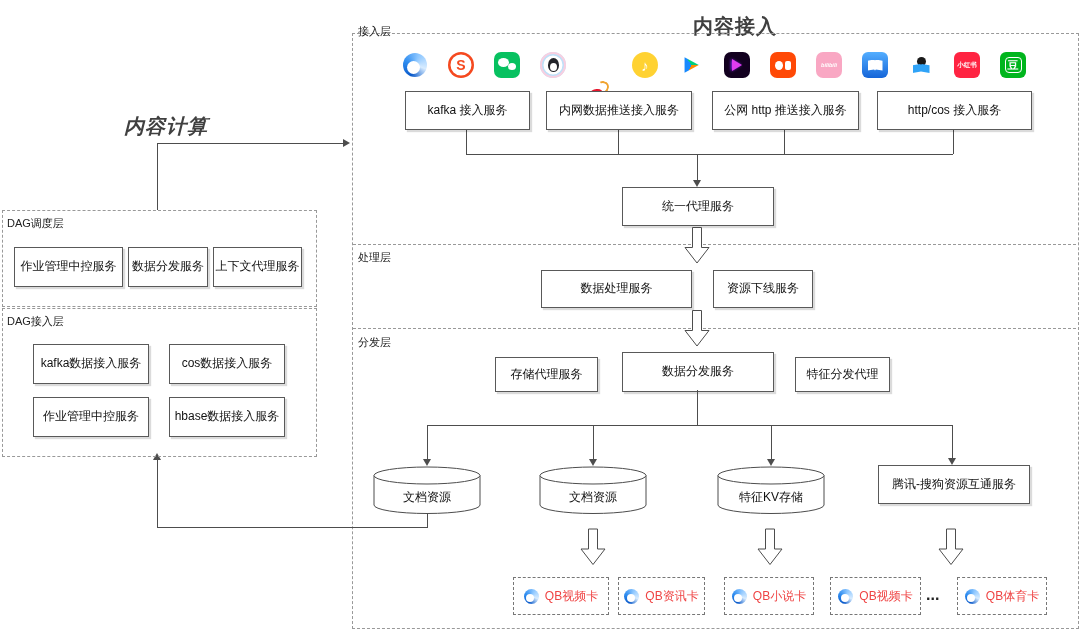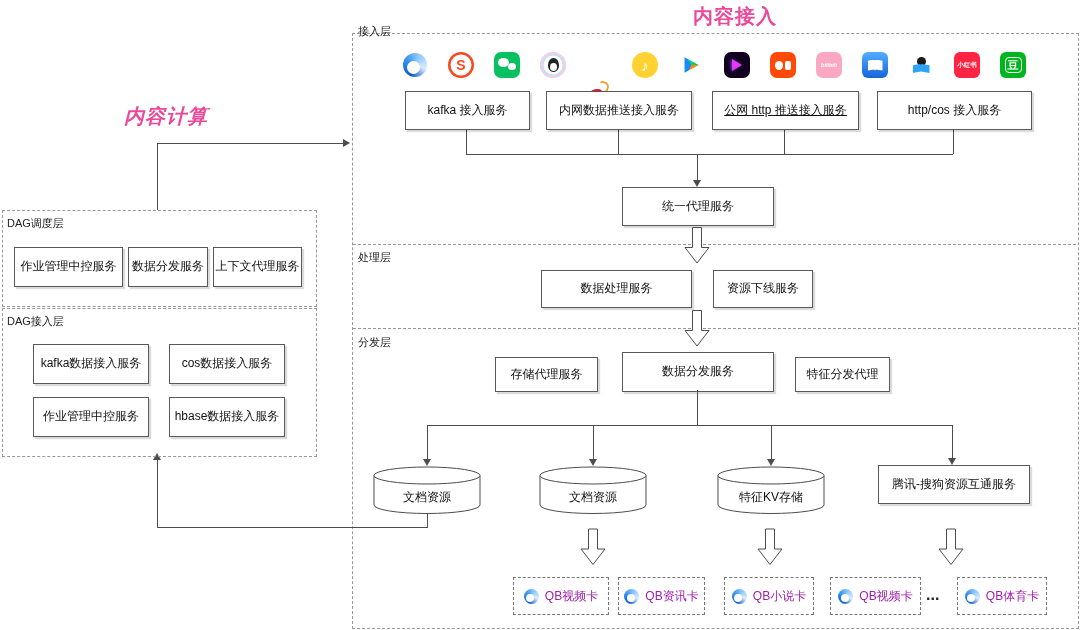--- a/index.html
+++ b/index.html
@@ -1,30 +1,30 @@
 <!DOCTYPE html>
 <html><head>
 <meta charset="utf-8">
 <style>
   html,body{margin:0;padding:0;background:#fff;}
   body{font-family:"Liberation Sans","DejaVu Sans",sans-serif;color:#111;}
   #canvas{position:relative;width:1080px;height:630px;background:#fff;overflow:hidden;}
   .abs{position:absolute;}
-  .title{position:absolute;font-size:20px;font-weight:700;color:#ec4899;letter-spacing:1px;}
+  .title{position:absolute;font-size:20px;font-weight:700;color:#404040;letter-spacing:1px;margin-top:10px;}
   .box{position:absolute;background:#fff;border:1px solid #595959;box-shadow:2px 2px 1px rgba(0,0,0,.14);
        display:flex;align-items:center;justify-content:center;font-size:12px;color:#111;text-align:center;line-height:1.1;}
   .dashbox{position:absolute;border:1px dashed #999;}
   .lbl{position:absolute;font-size:11px;color:#222;}
   .vl{position:absolute;width:1px;background:#4d4d4d;}
   .hl{position:absolute;height:1px;background:#4d4d4d;}
   .ah-d{position:absolute;width:0;height:0;border-left:4px solid transparent;border-right:4px solid transparent;border-top:7px solid #4d4d4d;}
   .ah-u{position:absolute;width:0;height:0;border-left:4px solid transparent;border-right:4px solid transparent;border-bottom:7px solid #4d4d4d;}
   .ah-r{position:absolute;width:0;height:0;border-top:4px solid transparent;border-bottom:4px solid transparent;border-left:7px solid #4d4d4d;}
   .store-lbl{position:absolute;text-align:center;font-size:12px;color:#111;}
-  .card{position:absolute;border:1px dashed #777;background:#fff;display:flex;align-items:center;justify-content:center;gap:6px;font-size:12px;color:#a21caf;}
+  .card{position:absolute;border:1px dashed #777;background:#fff;display:flex;align-items:center;justify-content:center;gap:6px;font-size:12px;color:#ef4444;}
   .dots{position:absolute;font-size:16px;font-weight:700;color:#222;}
   
   .ai{position:absolute;width:26px;height:26px;top:52px;display:flex;align-items:center;justify-content:center;overflow:hidden;}
   .swirl{position:relative;border-radius:50%;background:conic-gradient(from 200deg,#0a59c9,#2f8df0,#8cc6ff,#d8ecff,#0a59c9);}
   .swirl.lg{width:24px;height:24px;}
   .swirl.lg::after{content:"";position:absolute;left:4px;top:8px;width:13px;height:13px;background:#fff;border-radius:50%;}
   .swirl.sm{width:15px;height:15px;flex:0 0 15px;}
   .swirl.sm::after{content:"";position:absolute;left:2.5px;top:5px;width:8px;height:8px;background:#fff;border-radius:50%;}
   .i-qqb{background:#fff;border-radius:50%;}
   .i-sogou{background:#fff;border-radius:50%;box-shadow:inset 0 0 0 2.5px #F5491F;color:#F5491F;font-weight:700;font-size:14px;}
@@ -118,21 +118,21 @@
   <div class="vl" style="left:466px;top:128px;height:26px;"></div>
   <div class="vl" style="left:618px;top:128px;height:26px;"></div>
   <div class="vl" style="left:784px;top:128px;height:26px;"></div>
   <div class="vl" style="left:953px;top:128px;height:26px;"></div>
   <div class="hl" style="left:466px;top:154px;width:487px;"></div>
   <div class="vl" style="left:697px;top:154px;height:26px;"></div>
   <div class="ah-d" style="left:693px;top:180px;"></div>
 
   <div class="box" style="left:405px;top:91px;width:123px;height:37px;">kafka 接入服务</div>
   <div class="box" style="left:546px;top:91px;width:144px;height:37px;">内网数据推送接入服务</div>
-  <div class="box" style="left:712px;top:91px;width:145px;height:37px;text-decoration:underline;">公网 http 推送接入服务</div>
+  <div class="box" style="left:712px;top:91px;width:145px;height:37px;">公网 http 推送接入服务</div>
   <div class="box" style="left:877px;top:91px;width:153px;height:37px;">http/cos 接入服务</div>
   <div class="box" style="left:622px;top:187px;width:150px;height:37px;">统一代理服务</div>
 
   <svg class="abs" style="left:684px;top:227px;" width="26" height="37" viewBox="0 0 26 37">
       <polygon points="8.5,0.5 17.5,0.5 17.5,20.5 25,20.5 13,36 1,20.5 8.5,20.5" fill="#fff" stroke="#4d4d4d"></polygon>
     </svg>
   <svg class="abs" style="left:684px;top:310px;" width="26" height="37" viewBox="0 0 26 37">
       <polygon points="8.5,0.5 17.5,0.5 17.5,20.5 25,20.5 13,36 1,20.5 8.5,20.5" fill="#fff" stroke="#4d4d4d"></polygon>
     </svg>
 

